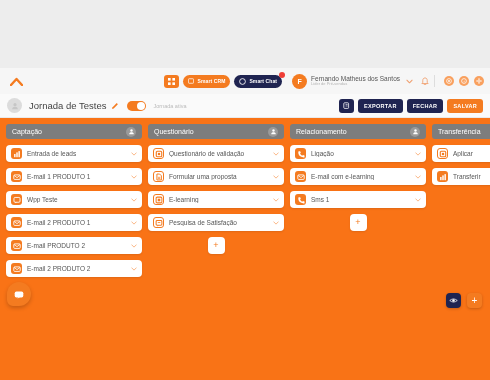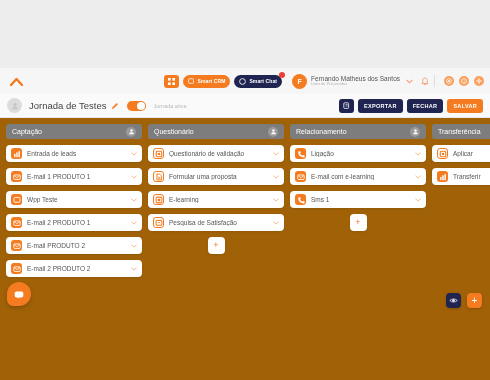--- a/index.html
+++ b/index.html
@@ -11,21 +11,21 @@
     -webkit-font-smoothing: antialiased;
   }
 
   
   .page-top { height: 68px; background: #ededed; }
 
   
   .app {
     position: absolute;
     left: 0; top: 68px; right: 0; bottom: 0;
-    background: #a16207;
+    background: #f97316;
   }
 
   
   .topbar {
     height: 26px;
     background: #f6f6f6;
     display: flex;
     align-items: center;
     padding: 0 6px;
     position: relative;

